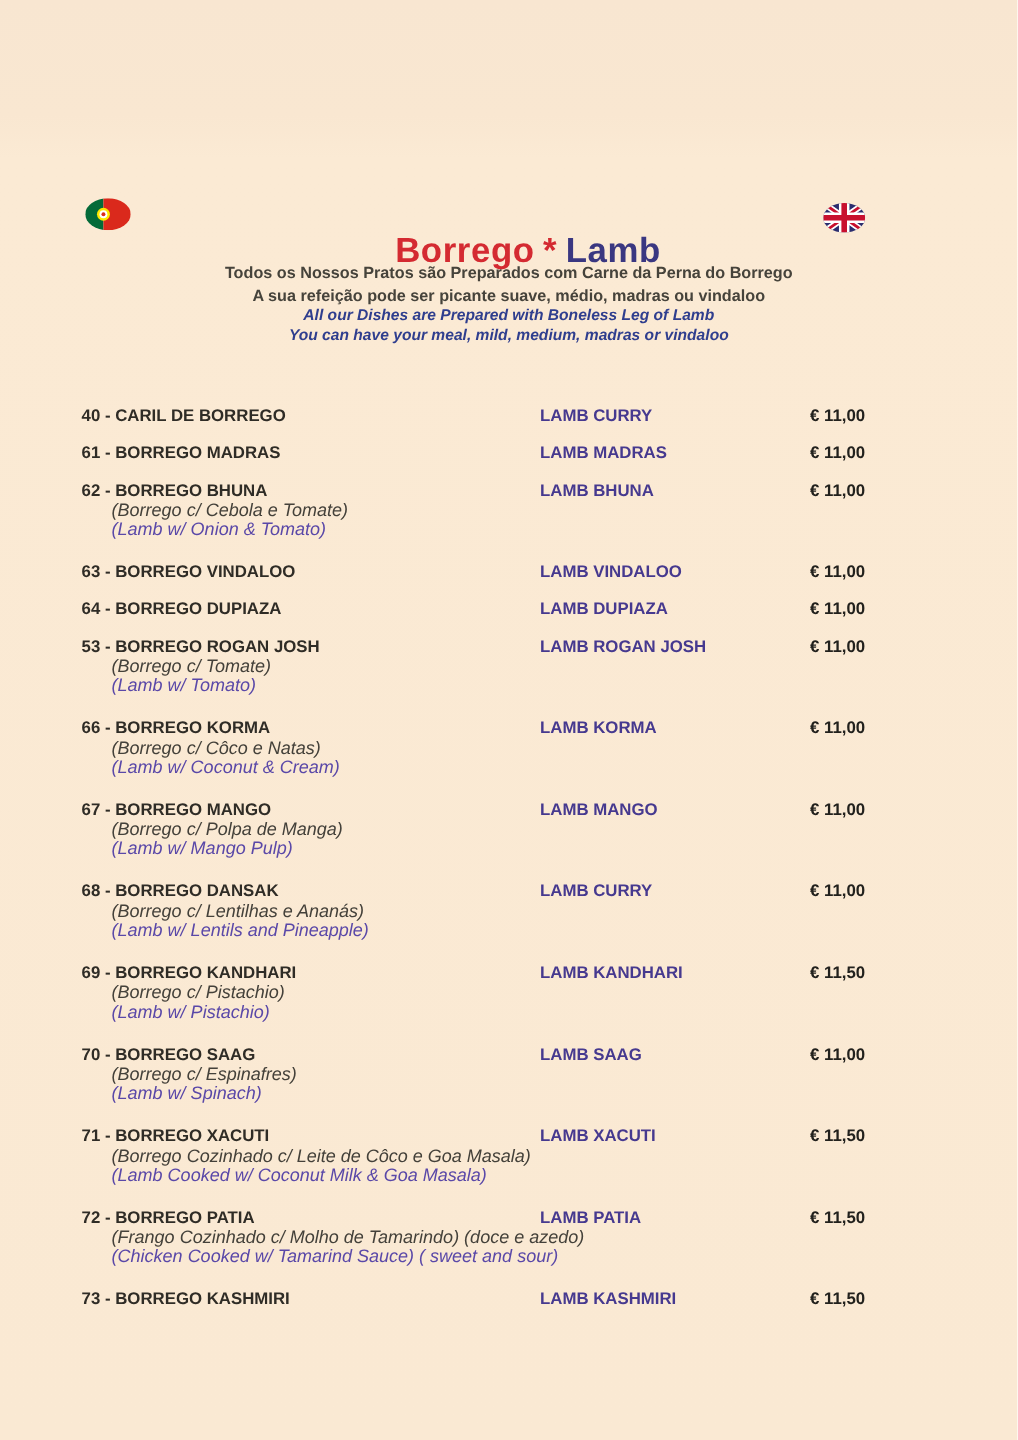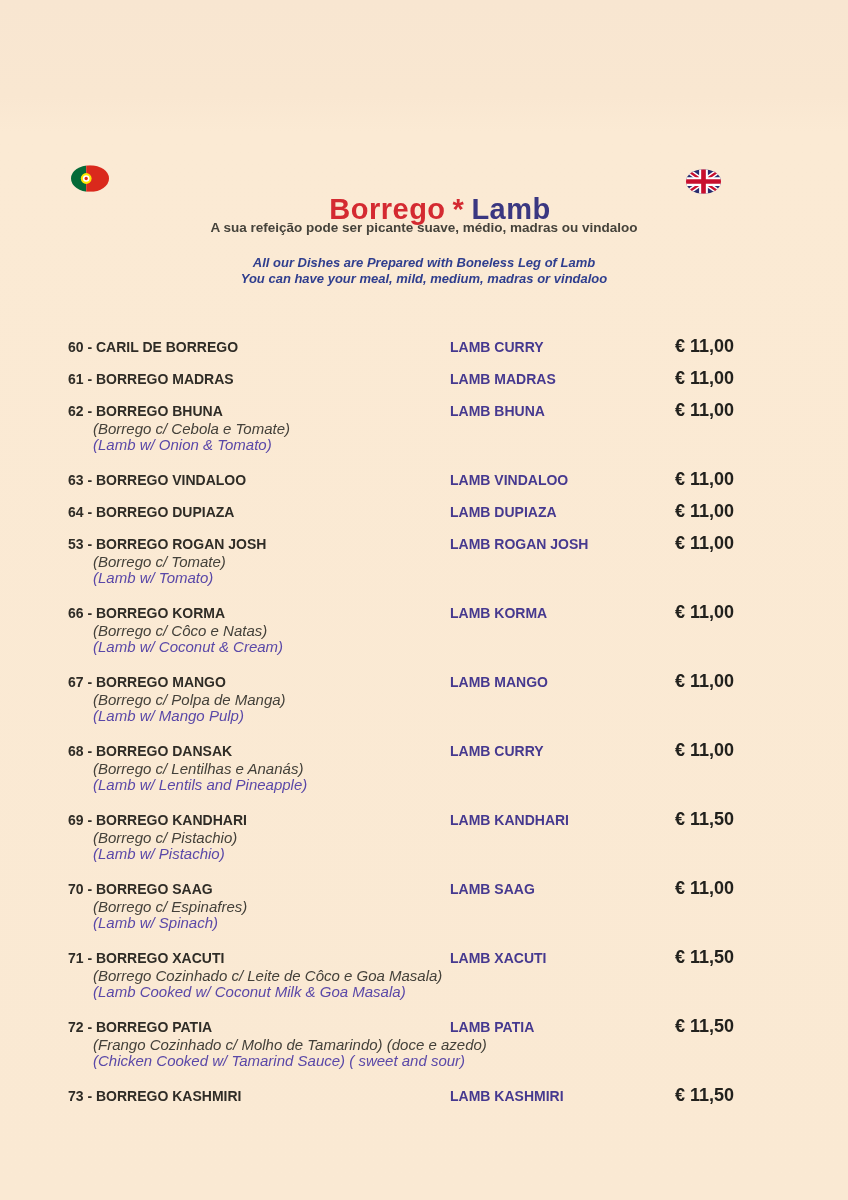--- a/index.html
+++ b/index.html
@@ -45,21 +45,21 @@
   
   .menu{position:absolute;top:338px;left:68px;right:40px;}
   .item{margin-bottom:14px;}
   .item.has-desc{margin-bottom:18px;}
   .row{
     display:grid;grid-template-columns:382px 225px auto;
     align-items:baseline;line-height:17px;
   }
   .name-pt{font-size:14px;font-weight:bold;color:var(--item-name);white-space:nowrap;}
   .name-en{font-size:14px;font-weight:bold;color:var(--item-name-en);white-space:nowrap;}
-  .price{font-size:18px;font-weight:bold;color:var(--price);white-space:nowrap;}
+  .price{font-size:14px;font-weight:bold;color:var(--price);white-space:nowrap;}
   .desc{
     font-size:15px;font-style:italic;font-weight:500;
     padding-left:25px;line-height:16px;white-space:nowrap;
   }
   .desc-pt{color:var(--desc-pt);margin-top:1px;}
   .desc-en{color:var(--desc-en);}
 </style>
 </head>
 <body>
 
@@ -97,32 +97,33 @@
         <path d="M30,0 V42 M0,21 H60" stroke="#c8102e" stroke-width="8"></path>
       </g>
     </svg>
   </span>
 
   <h1 class="title">
     <span class="t-red">Borrego</span><span class="t-sep">*</span><span class="t-navy">Lamb</span>
   </h1>
 
   <div class="subtitle">
+    <div>Todos os Nossos Pratos são Preparados com Carne da Perna do Borrego</div>
     <div>A sua refeição pode ser picante suave, médio, madras ou vindaloo</div>
   </div>
 
   <div class="note">
     <div>All our Dishes are Prepared with Boneless Leg of Lamb</div>
     <div>You can have your meal, mild, medium, madras or vindaloo</div>
   </div>
 
   <div class="menu" id="menu-list">
   <div class="item">
     <div class="row">
-      <span class="name-pt">60 - CARIL DE BORREGO</span>
+      <span class="name-pt">40 - CARIL DE BORREGO</span>
       <span class="name-en">LAMB CURRY</span>
       <span class="price">€ 11,00</span>
     </div>
 
   </div>
 
   <div class="item">
     <div class="row">
       <span class="name-pt">61 - BORREGO MADRAS</span>
       <span class="name-en">LAMB MADRAS</span>

